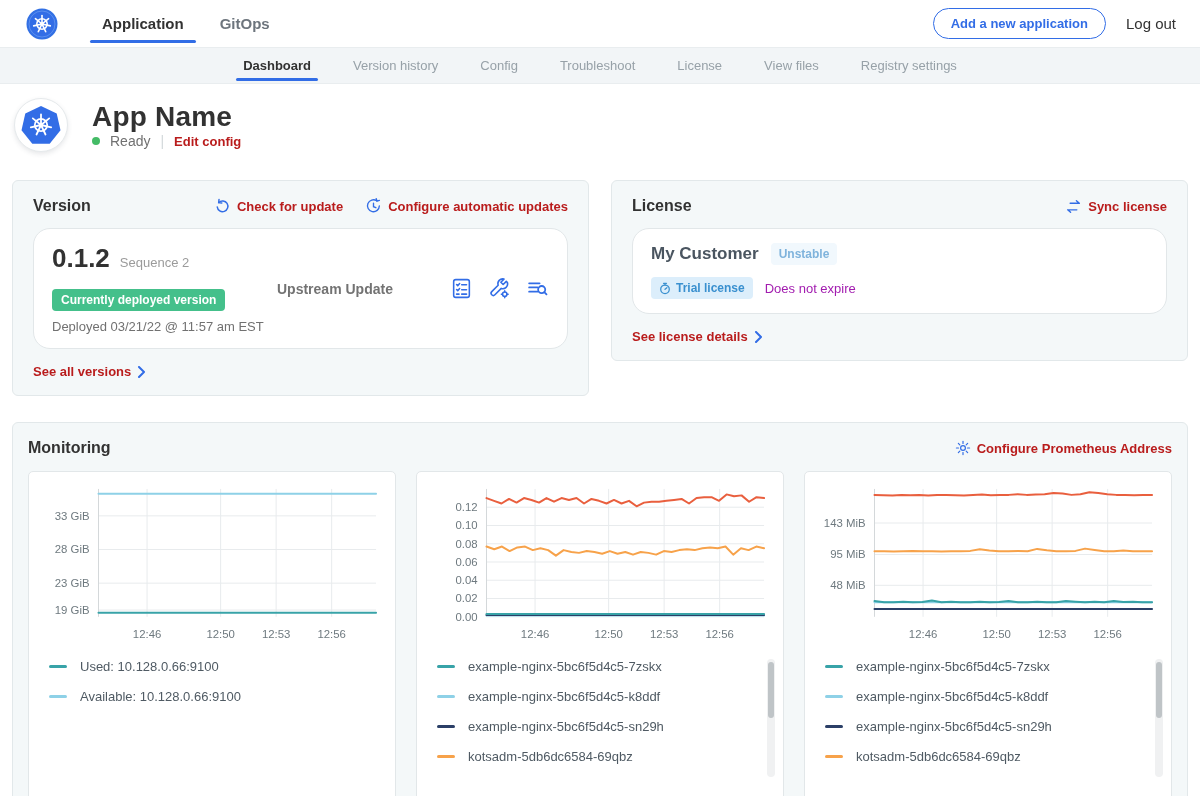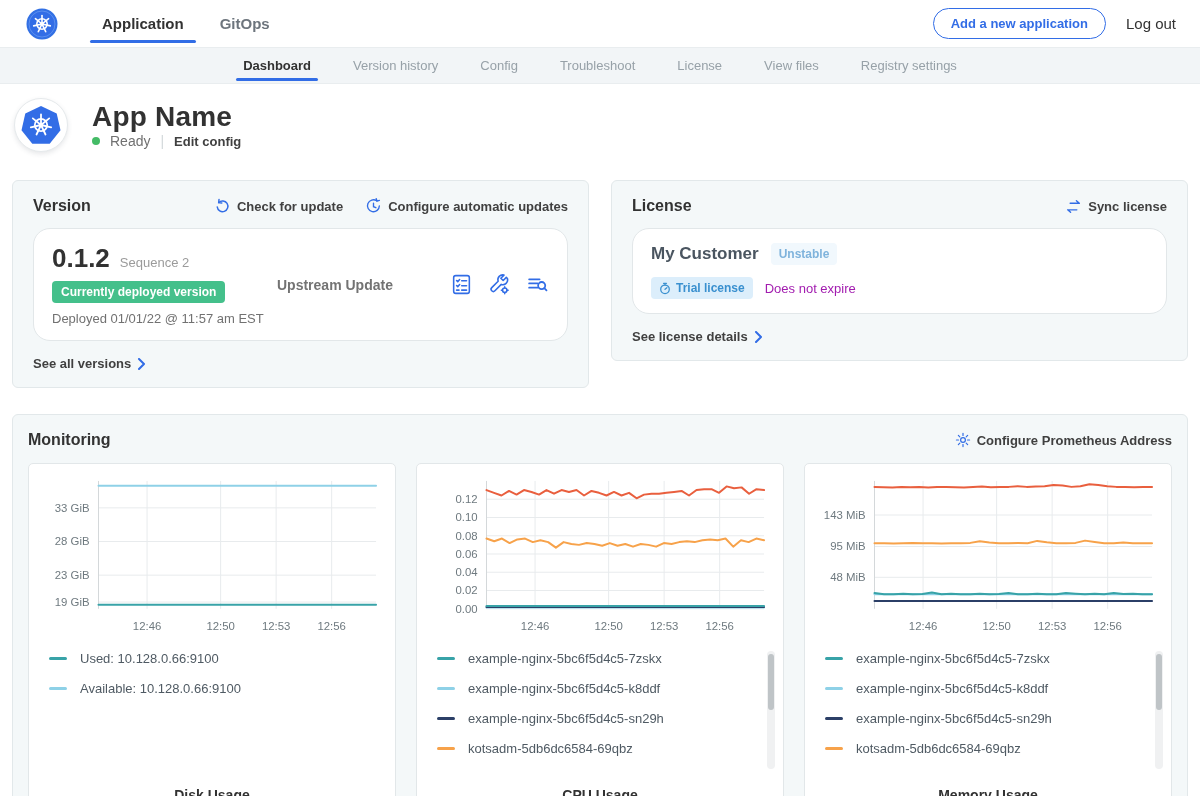--- a/index.html
+++ b/index.html
@@ -34,37 +34,37 @@
   
   .app-header { display:flex; align-items:center; padding:10px 0 12px 14px; background:#fff; height:84px; }
   .avatar { width:54px; height:54px; border-radius:50%; background:#fff; border:1px solid #e6eaec;
     box-shadow:0 2px 5px rgba(50,60,70,.12); display:flex; align-items:center; justify-content:center; }
   .app-header-text { margin-left:24px; }
   .app-title { font-size:28px; font-weight:800; letter-spacing:.2px; }
   .app-status-row { display:flex; align-items:center; gap:10px; }
   .status-dot { width:8px; height:8px; border-radius:50%; background:#44bb66; }
   .status-label { font-size:14px; color:#717171; }
   .vdiv { color:#d2d7da; font-size:14px; }
-  .link { color:#404040; font-weight:700; font-size:13px; display:inline-flex; align-items:center; gap:6px; text-decoration:none; }
+  .link { color:#b91c1c; font-weight:700; font-size:13px; display:inline-flex; align-items:center; gap:6px; text-decoration:none; }
 
   
   .cards-row { display:flex; gap:22px; margin:12px 12px 0; align-items:flex-start; }
   .card { background:#f4f8f9; border:1px solid #e2e8ea; border-radius:6px; padding:16px 20px 16px; flex:1; }
   .card-head { display:flex; align-items:center; }
   .card-title { font-size:16px; font-weight:700; }
   .card-head-links { margin-left:auto; display:flex; align-items:center; gap:22px; }
   .white-box { background:#fff; border:1px solid #e2e7e9; border-radius:17px; margin-top:13px; padding:14px 18px; }
 
   
   .version-box { display:flex; align-items:center; }
   .version-left { width:225px; }
   .version-line { display:flex; align-items:baseline; gap:10px; }
   .version-number { font-size:26px; font-weight:800; }
   .sequence { font-size:13px; color:#9b9b9b; }
-  .badge-green { display:inline-block; margin-top:7px; background:#44c08b; color:#fff;
+  .badge-green { display:inline-block; margin-top:15px; background:#44c08b; color:#fff;
     font-size:12px; font-weight:700; border-radius:4px; padding:4px 9px; }
   .deployed-at { margin-top:8px; font-size:13px; color:#717171; }
   .upstream { font-size:14px; font-weight:600; color:#737373; flex:1; }
   .version-actions { display:flex; align-items:center; gap:15px; color:#326de6; }
   .icon-btn { background:none; border:none; color:#326de6; padding:0; display:flex; }
   .card-foot-link { margin-top:14px; }
 
   
   .customer-row { display:flex; align-items:center; gap:12px; }
   .customer-name { font-size:17px; font-weight:700; color:#4a5560; }
@@ -190,21 +190,21 @@
       </span>
     </div>
 
     <div class="white-box version-box" data-interactable="false">
       <div class="version-left">
         <div class="version-line">
           <span class="version-number" data-interactable="false">0.1.2</span>
           <span class="sequence" data-interactable="false">Sequence 2</span>
         </div>
         <span class="badge-green" data-interactable="false">Currently deployed version</span>
-        <div class="deployed-at" data-interactable="false">Deployed 01/01/22 @ 11:57 am EST</div>
+        <div class="deployed-at" data-interactable="false">Deployed 03/21/22 @ 11:57 am EST</div>
       </div>
       <span class="upstream" data-interactable="false">Upstream Update</span>
       <span class="version-actions">
         <button class="icon-btn" data-interactable="true" title="">
           <svg width="23" height="23" viewBox="0 0 22 22" fill="none" stroke="#326de6" stroke-width="1.5" stroke-linecap="round" stroke-linejoin="round">
             <rect x="3.5" y="2.5" width="15" height="17" rx="2"></rect>
             <polyline points="6.3,7.2 7.4,8.3 9.2,6.2"></polyline>
             <line x1="11.2" y1="7.4" x2="15.8" y2="7.4"></line>
             <polyline points="6.3,12 7.4,13.1 9.2,11"></polyline>
             <line x1="11.2" y1="12.2" x2="15.8" y2="12.2"></line>

